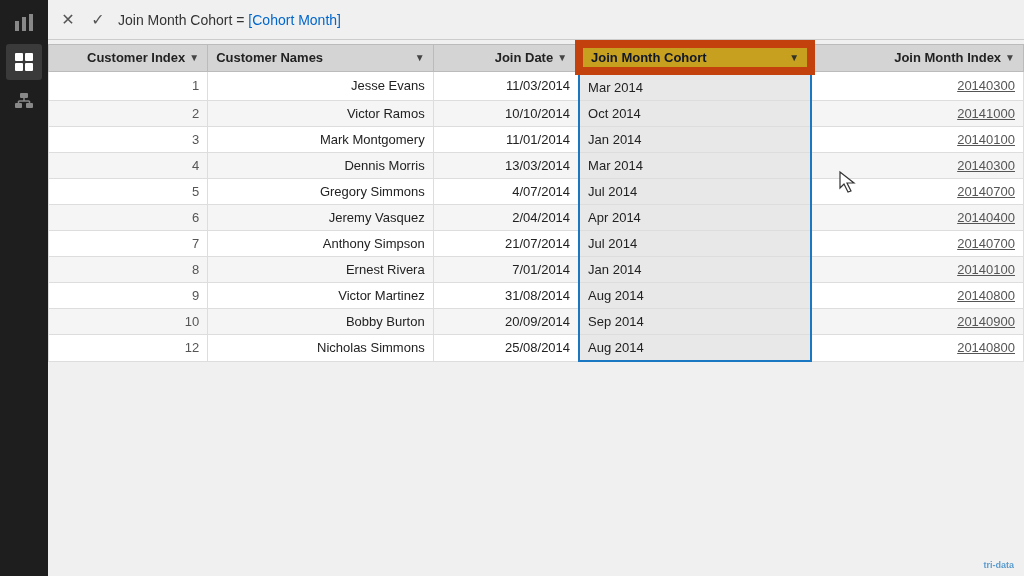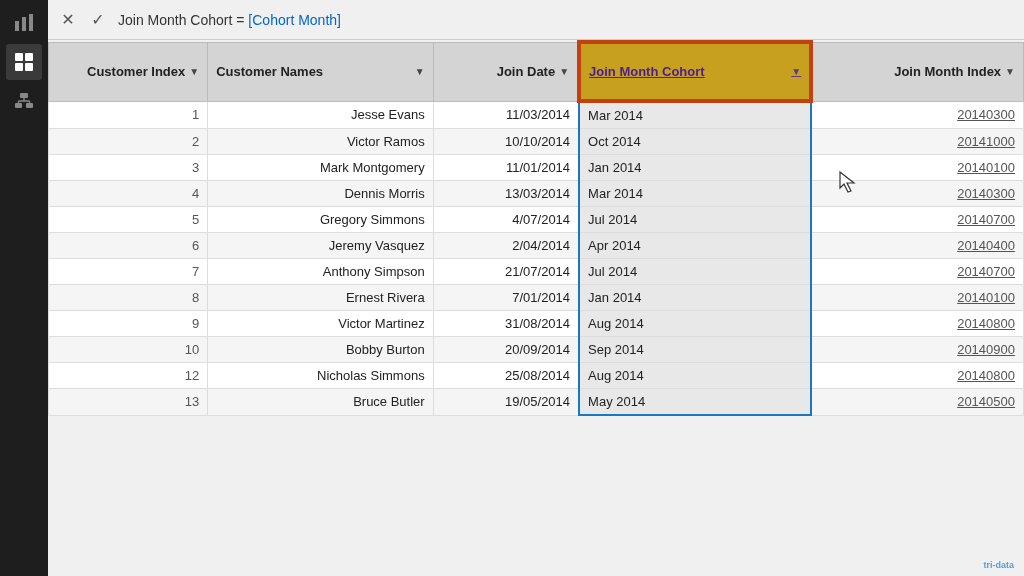--- a/index.html
+++ b/index.html
@@ -93,35 +93,35 @@
 
     table {
       width: 100%;
       border-collapse: collapse;
       table-layout: fixed;
     }
 
     thead tr th {
       background: #d4d4d4;
       border: 1px solid #bbb;
-      padding: 20px 8px;
+      padding: 2px 8px;
       font-size: 13px;
       font-weight: 600;
       color: #222;
       text-align: left;
       white-space: nowrap;
       position: sticky;
       top: 0;
       z-index: 10;
     }
 
     thead tr th.col-index { width: 120px; }
     thead tr th.col-name { width: 170px; }
     thead tr th.col-date { width: 110px; text-align: right; }
-    thead tr th.col-cohort { width: 175px; background: #c8a020; color: #4c1d95; border: 4px solid #c2410c; text-decoration: underline; }
+    thead tr th.col-cohort { width: 175px; background: #c8a020; color: #0f172a; border: 8px solid #c2410c; }
     thead tr th.col-index2 { width: 160px; text-align: right; }
 
     .th-inner {
       display: flex;
       align-items: center;
       justify-content: space-between;
       gap: 4px;
     }
     .th-inner.right {
       justify-content: flex-end;
@@ -344,27 +344,20 @@
             <td class="td-cohort">Sep 2014</td>
             <td class="td-index2">20140900</td>
           </tr>
           <tr>
             <td class="td-index">12</td>
             <td class="td-name">Nicholas Simmons</td>
             <td class="td-date">25/08/2014</td>
             <td class="td-cohort">Aug 2014</td>
             <td class="td-index2">20140800</td>
           </tr>
-          <tr>
-            <td class="td-index">13</td>
-            <td class="td-name">Bruce Butler</td>
-            <td class="td-date">19/05/2014</td>
-            <td class="td-cohort">May 2014</td>
-            <td class="td-index2">20140500</td>
-          </tr>
         </tbody>
     </table>
 
     <div class="cursor-overlay">
       <svg width="20" height="24" viewBox="0 0 20 24">
         <polygon points="2,2 2,18 6,14 10,22 13,21 9,13 16,13" fill="white" stroke="#333" stroke-width="1.2"></polygon>
       </svg>
     </div>
   </div>
 </div>

